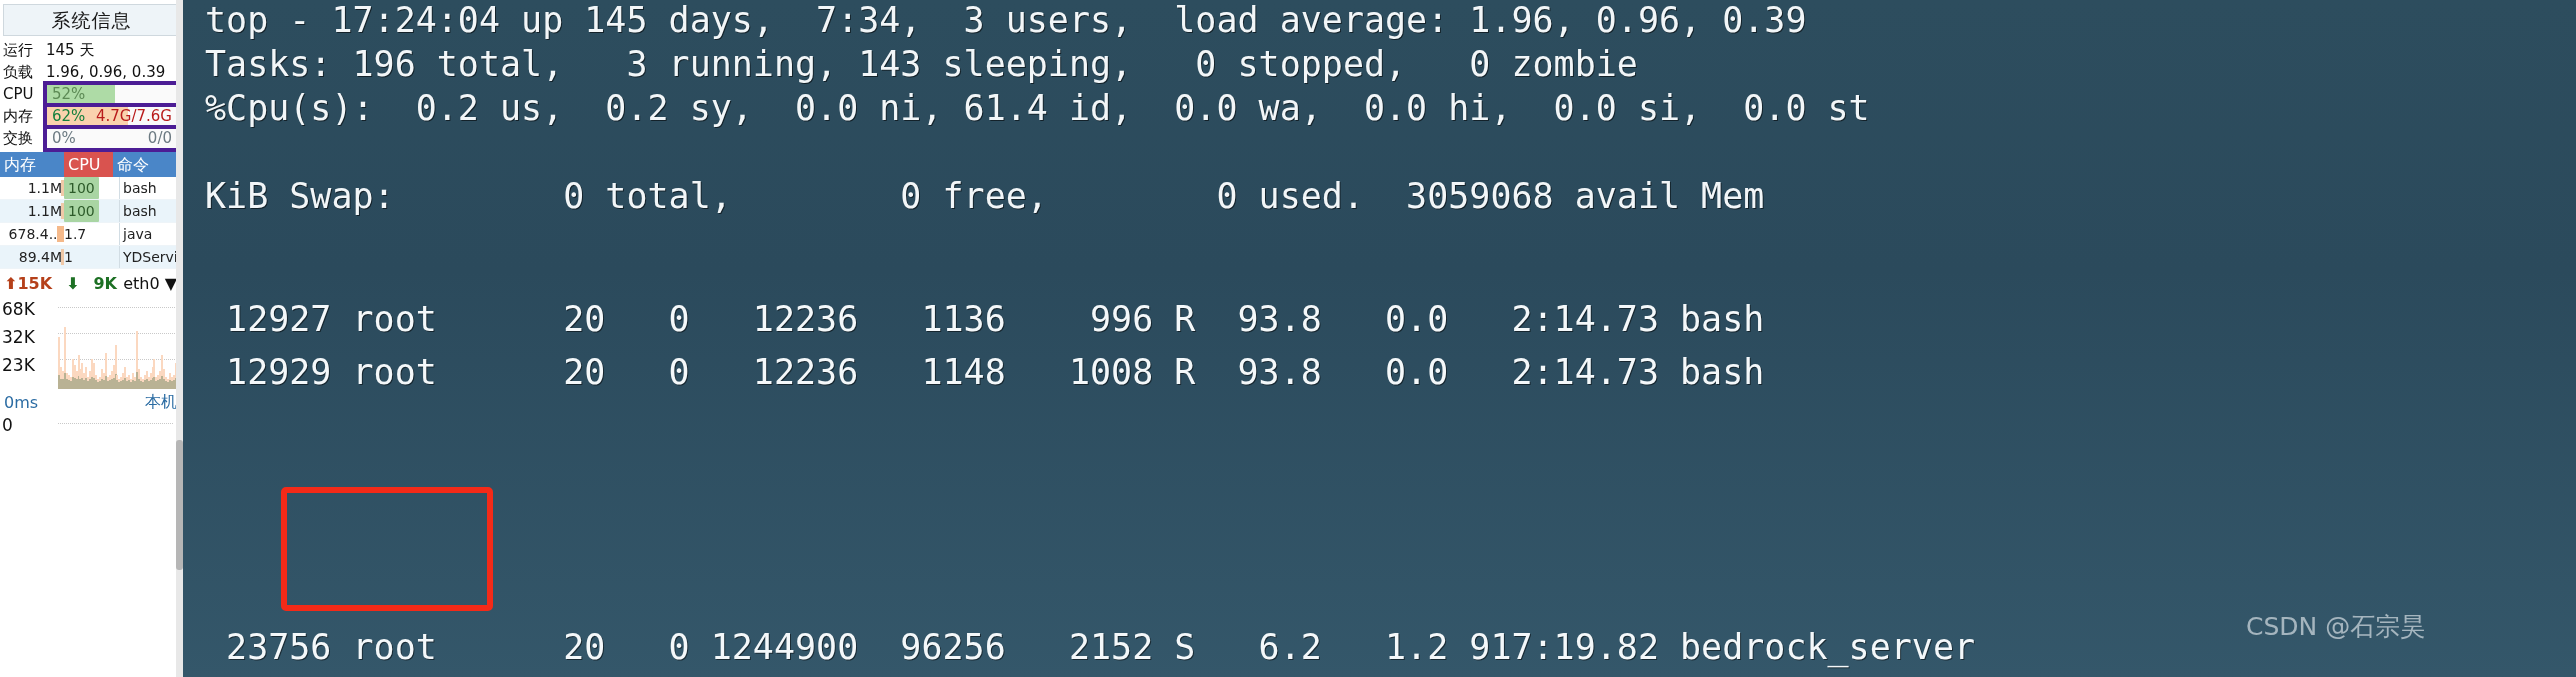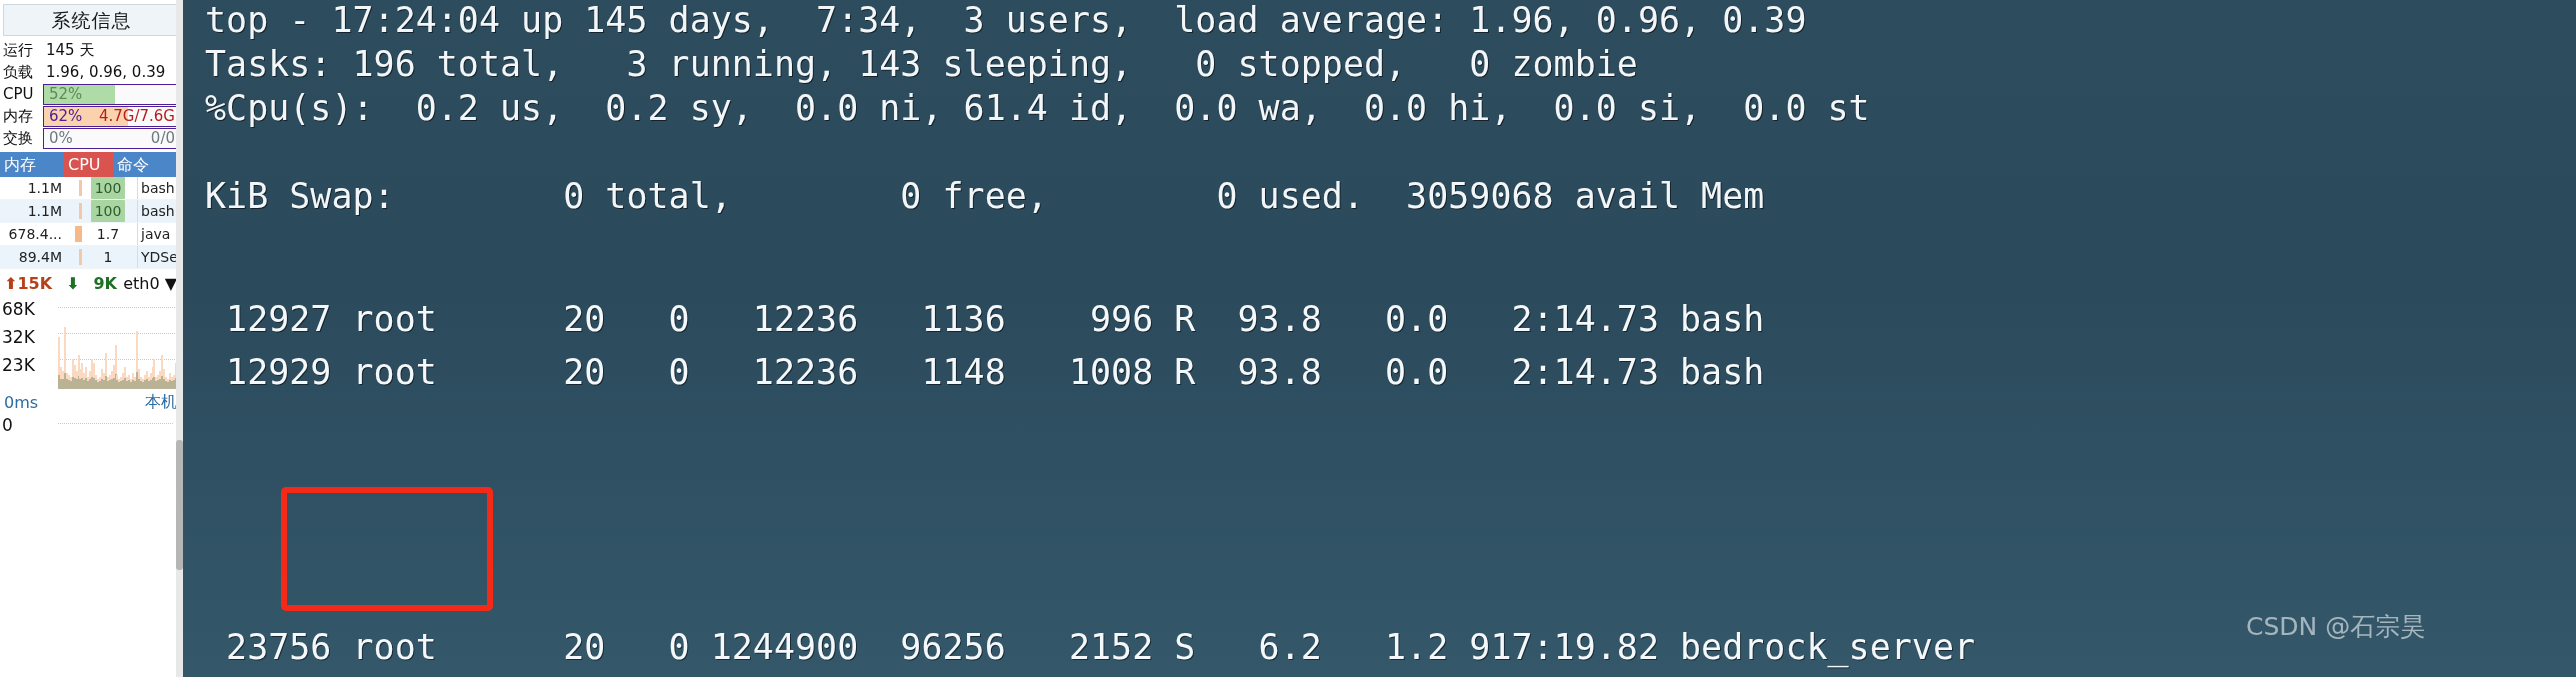--- a/index.html
+++ b/index.html
@@ -34,21 +34,21 @@
     padding:0 2px 0 3px;
     font-size:15px;
     color:#111;
     font-family:"DejaVu Sans",sans-serif;
     white-space:nowrap;
   }
   .stat-label{width:40px;flex:0 0 40px;font-size:15px;color:#111;}
   .stat-text{font-size:15px;color:#111;padding-left:3px;}
   .bar-wrap{
     position:relative;flex:1;height:19px;
-    border:1px solid #4c1d95;background:#fafafa;
+    border:4px solid #4c1d95;background:#fafafa;
     overflow:hidden;
   }
   .bar-fill{position:absolute;left:0;top:0;bottom:0;}
   .bar-left{position:absolute;left:5px;top:0;line-height:19px;font-size:15px;}
   .bar-right{position:absolute;right:5px;top:0;line-height:19px;font-size:15px;}
   
   #proc-head{
     display:flex;height:25px;line-height:25px;margin-top:3px;
     font-size:16px;color:#ffffff;
     font-family:"DejaVu Sans",sans-serif;
@@ -56,22 +56,22 @@
   .ph-mem{flex:0 0 60px;background:#4a86c8;text-align:left;padding-left:4px;}
   .ph-cpu{flex:0 0 45px;background:#d9534f;text-align:left;padding-left:4px;}
   .ph-cmd{flex:1;background:#4a86c8;text-align:left;padding-left:4px;}
   .proc-row{
     display:flex;height:22px;line-height:22px;
     font-size:14px;color:#222;
     font-family:"DejaVu Sans",sans-serif;
     border-bottom:1px solid #eef4f8;
   }
   .proc-row.alt{background:#eaf4fa;}
-  .pr-mem{flex:0 0 62px;text-align:right;padding-right:20px;position:relative;}
-  .pr-cpu{flex:0 0 52px;text-align:center;padding-right:3px;position:relative;}
+  .pr-mem{flex:0 0 62px;text-align:right;padding-right:2px;position:relative;}
+  .pr-cpu{flex:0 0 52px;text-align:left;padding-right:3px;position:relative;}
   .pr-cpu .hl{display:inline-block;padding:0 4px;background:#a9d5a3;color:#2d5b2a;border-radius:1px;}
   .pr-cmd{flex:1;text-align:left;padding-left:3px;border-left:1px solid #d2dde4;overflow:hidden;}
   .memtick{position:absolute;right:0;top:3px;bottom:3px;width:3px;background:#f0c9a8;}
   
   #net-head{display:flex;align-items:center;height:28px;padding:0 6px 0 4px;font-size:16px;
     font-family:"DejaVu Sans",sans-serif;}
   .net-up{color:#b5401a;font-weight:bold;}
   .net-down{color:#1d7024;font-weight:bold;margin-left:14px;}
   .net-iface{margin-left:auto;color:#111;font-size:16px;}
   #net-graph{position:relative;height:92px;margin:0 2px 0 0;}
@@ -158,21 +158,21 @@
       <span class="bar-fill" id="cpu-fill" style="width: 52%; background: rgb(174, 219, 166);"></span>
       <span class="bar-left" style="color:#5d8a55">52%</span>
       <span class="bar-right" style="color:#5d8a55"></span>
     </span>
   </div>
 
   <div class="stat-row">
     <span class="stat-label">内存</span>
     <span class="bar-wrap">
       <span class="bar-fill" id="mem-fill" style="width: 62%; background: rgb(250, 210, 173);"></span>
-      <span class="bar-left" style="color:#4c1d95">62%</span>
+      <span class="bar-left" style="color:#15803d">62%</span>
       <span class="bar-right" style="color:#b91c1c">4.7G/7.6G</span>
     </span>
   </div>
 
   <div class="stat-row">
     <span class="stat-label">交换</span>
     <span class="bar-wrap">
       <span class="bar-fill" id="swap-fill" style="width: 0%; background: rgb(223, 230, 234);"></span>
       <span class="bar-left" style="color:#6c7a82">0%</span>
       <span class="bar-right" style="color:#6c7a82">0/0</span>

